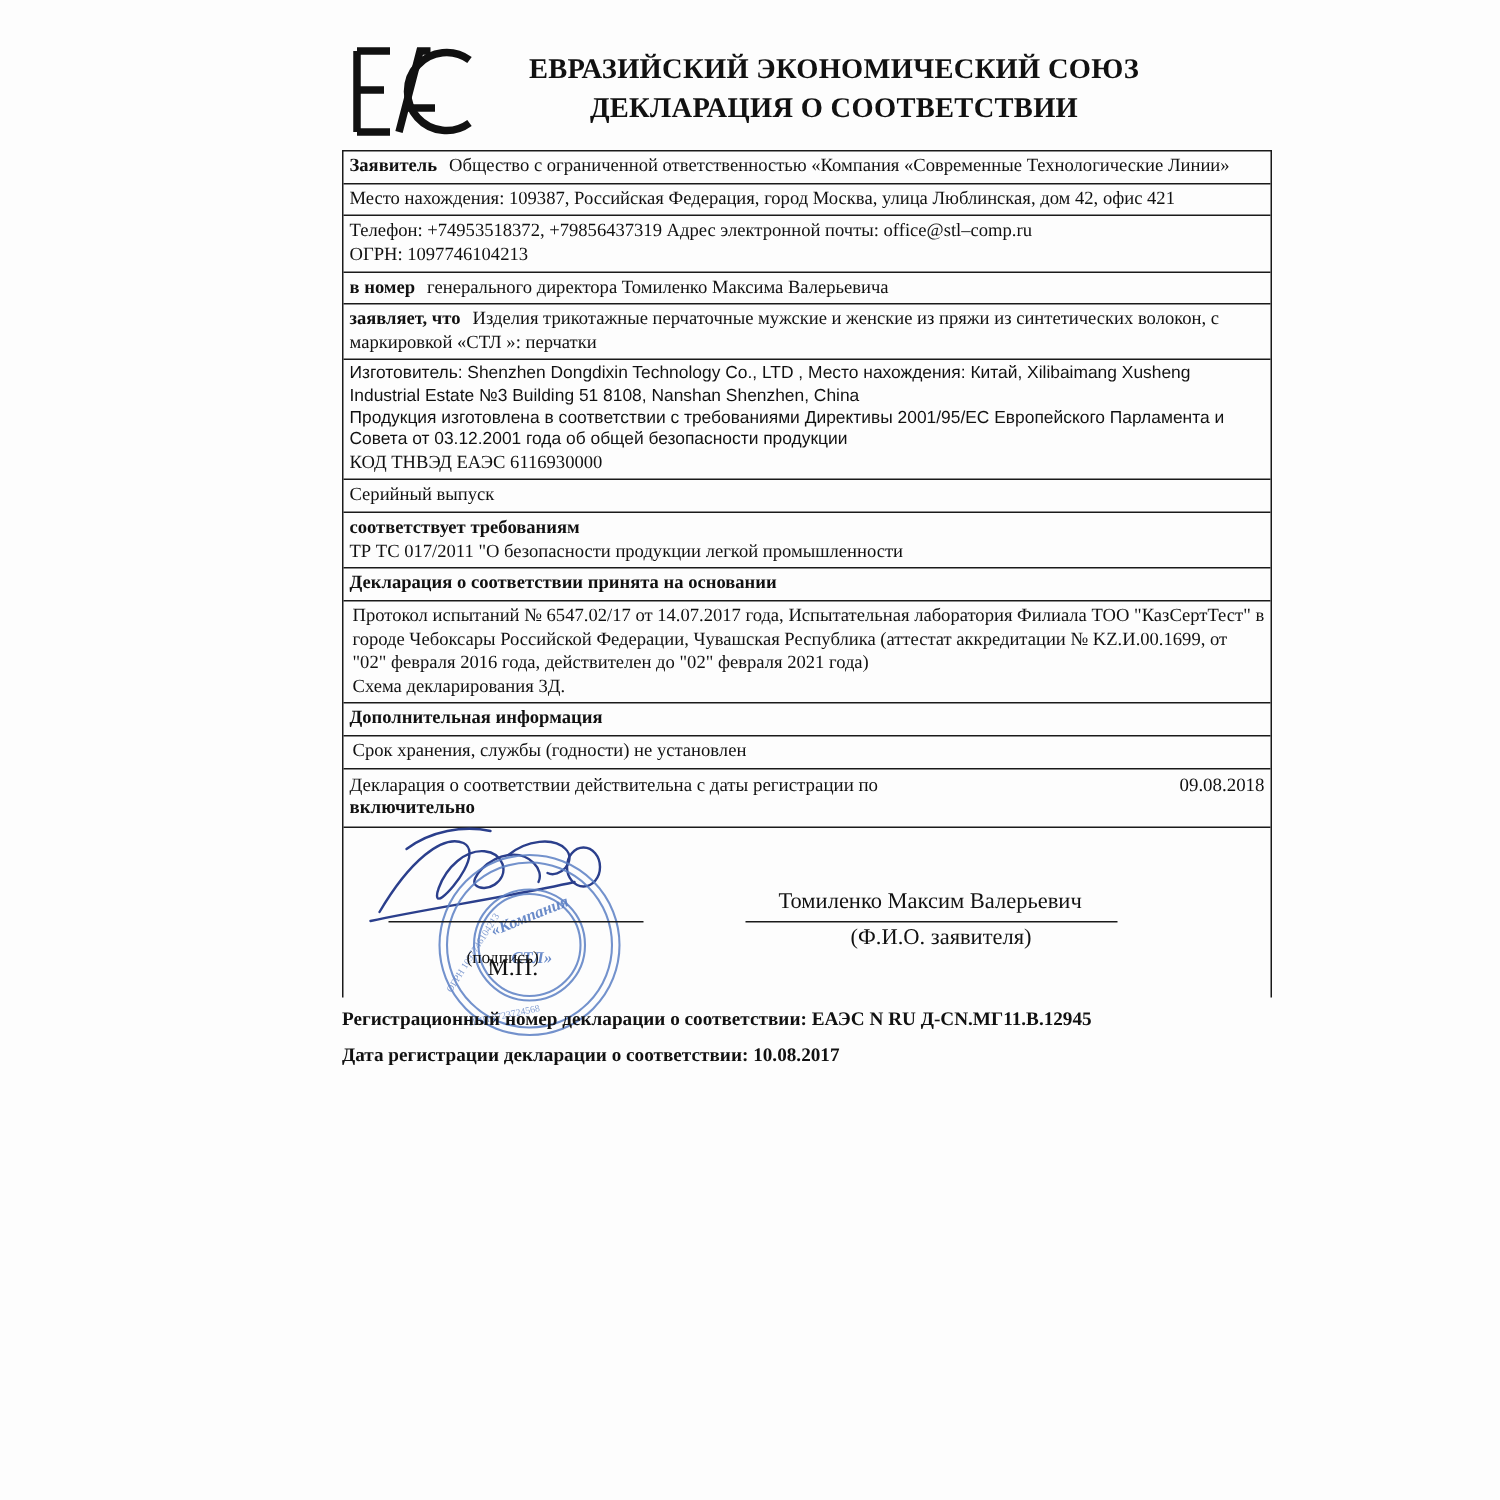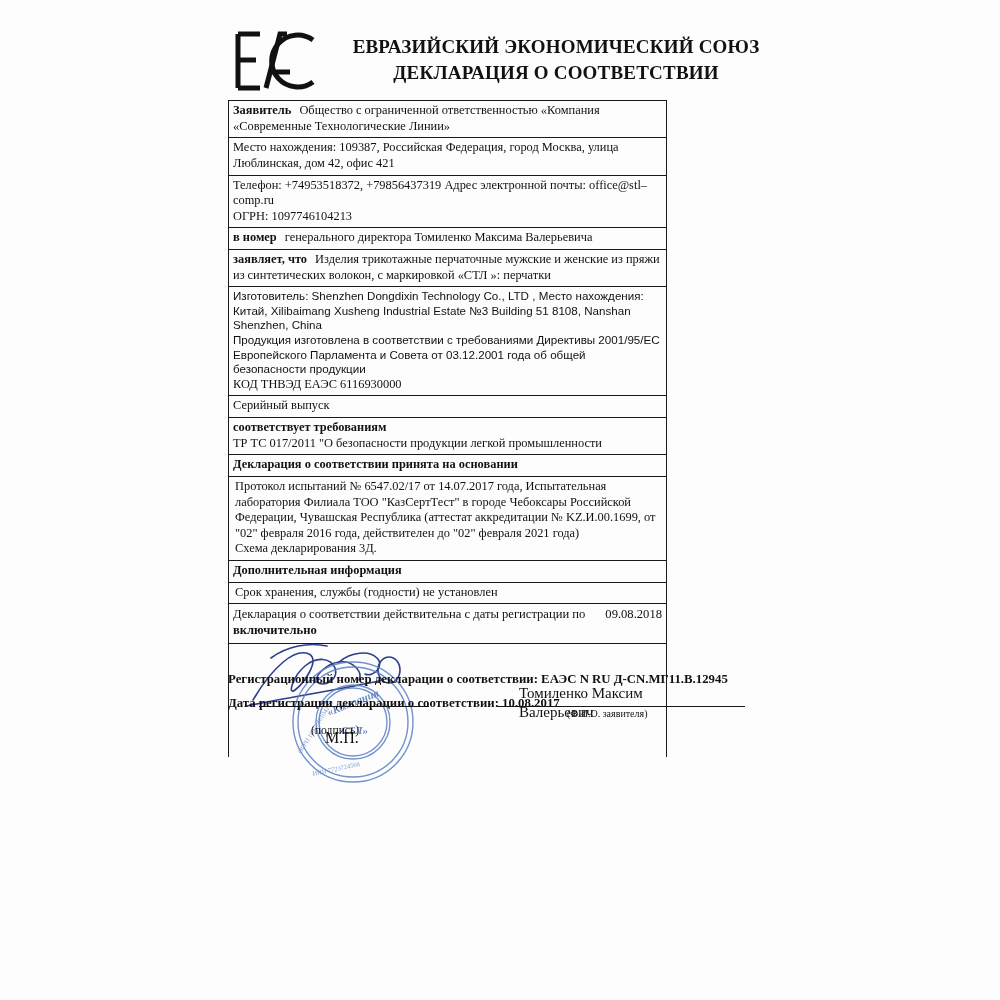--- a/index.html
+++ b/index.html
@@ -53,21 +53,21 @@
     letter-spacing: 0.2px;
     line-height: 1.35;
     white-space: nowrap;
   }
 
   
   .doc-table {
     position: absolute;
     left: 228px;
     top: 100px;
-    width: 439px;
+    width: 620px;
     border-left: 1px solid #1a1a1a;
     border-right: 1px solid #1a1a1a;
     border-top: 1px solid #1a1a1a;
     box-sizing: border-box;
   }
   .row {
     border-bottom: 1px solid #1a1a1a;
     padding: 2px 4px 3px 4px;
     font-size: 12.4px;
     line-height: 1.26;
@@ -113,21 +113,21 @@
   }
   .sig-cap-left {
     position: absolute;
     left: 82px; top: 80px;
     font-size: 11.6px;
     text-align: center;
   }
   .sig-cap-right {
     position: absolute;
     left: 338px; top: 64px;
-    font-size: 10px;
+    font-size: 15px;
   }
   .sig-name {
     position: absolute;
     left: 290px; top: 40px;
     font-size: 15px;
   }
   .mp {
     position: absolute;
     left: 96px; top: 84px;
     font-size: 16px;

